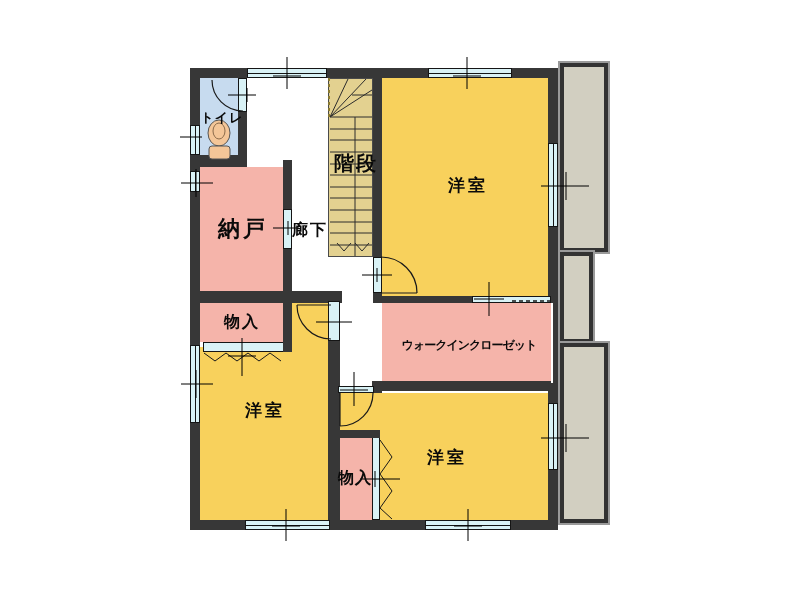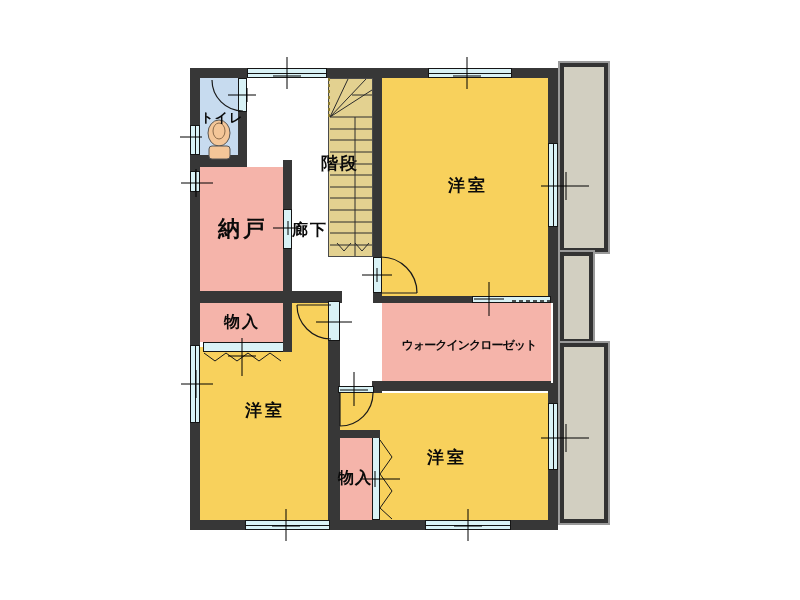--- a/index.html
+++ b/index.html
@@ -105,21 +105,21 @@
     <g stroke="#555" stroke-width="1">
       <ellipse cx="219" cy="133" rx="11" ry="13" fill="#F4C698"></ellipse>
       <ellipse cx="219" cy="131" rx="6" ry="8" fill="none" stroke="#8a6a4a"></ellipse>
       <rect x="209" y="146" width="21" height="13" rx="3" fill="#F4C698"></rect>
     </g>
   </svg>
 
   <div class="lbl z60" style="left:222px;top:117px;font-size:13px;letter-spacing:1px;">トイレ</div>
   <div class="lbl z60" style="left:243px;top:229px;font-size:22px;letter-spacing:3px;">納戸</div>
   <div class="lbl z60" style="left:310px;top:230px;font-size:16px;letter-spacing:2px;">廊下</div>
-  <div class="lbl z60" style="left:340px;top:163px;font-size:17px;letter-spacing:2px;">階段</div>
+  <div class="lbl z60" style="left:356px;top:163px;font-size:20px;letter-spacing:2px;">階段</div>
   <div class="lbl z60" style="left:468px;top:185px;font-size:17px;letter-spacing:3px;">洋室</div>
   <div class="lbl z60" style="left:469px;top:345px;font-size:12px;letter-spacing:-1px;">ウォークインクローゼット</div>
   <div class="lbl z60" style="left:265px;top:410px;font-size:17px;letter-spacing:3px;">洋室</div>
   <div class="lbl z60" style="left:447px;top:457px;font-size:17px;letter-spacing:3px;">洋室</div>
   <div class="lbl z60" style="left:242px;top:322px;font-size:16px;letter-spacing:2px;">物入</div>
   <div class="lbl z60" style="left:355px;top:478px;font-size:16px;letter-spacing:1px;">物入</div>
 
 </div>
 
 </body></html>

